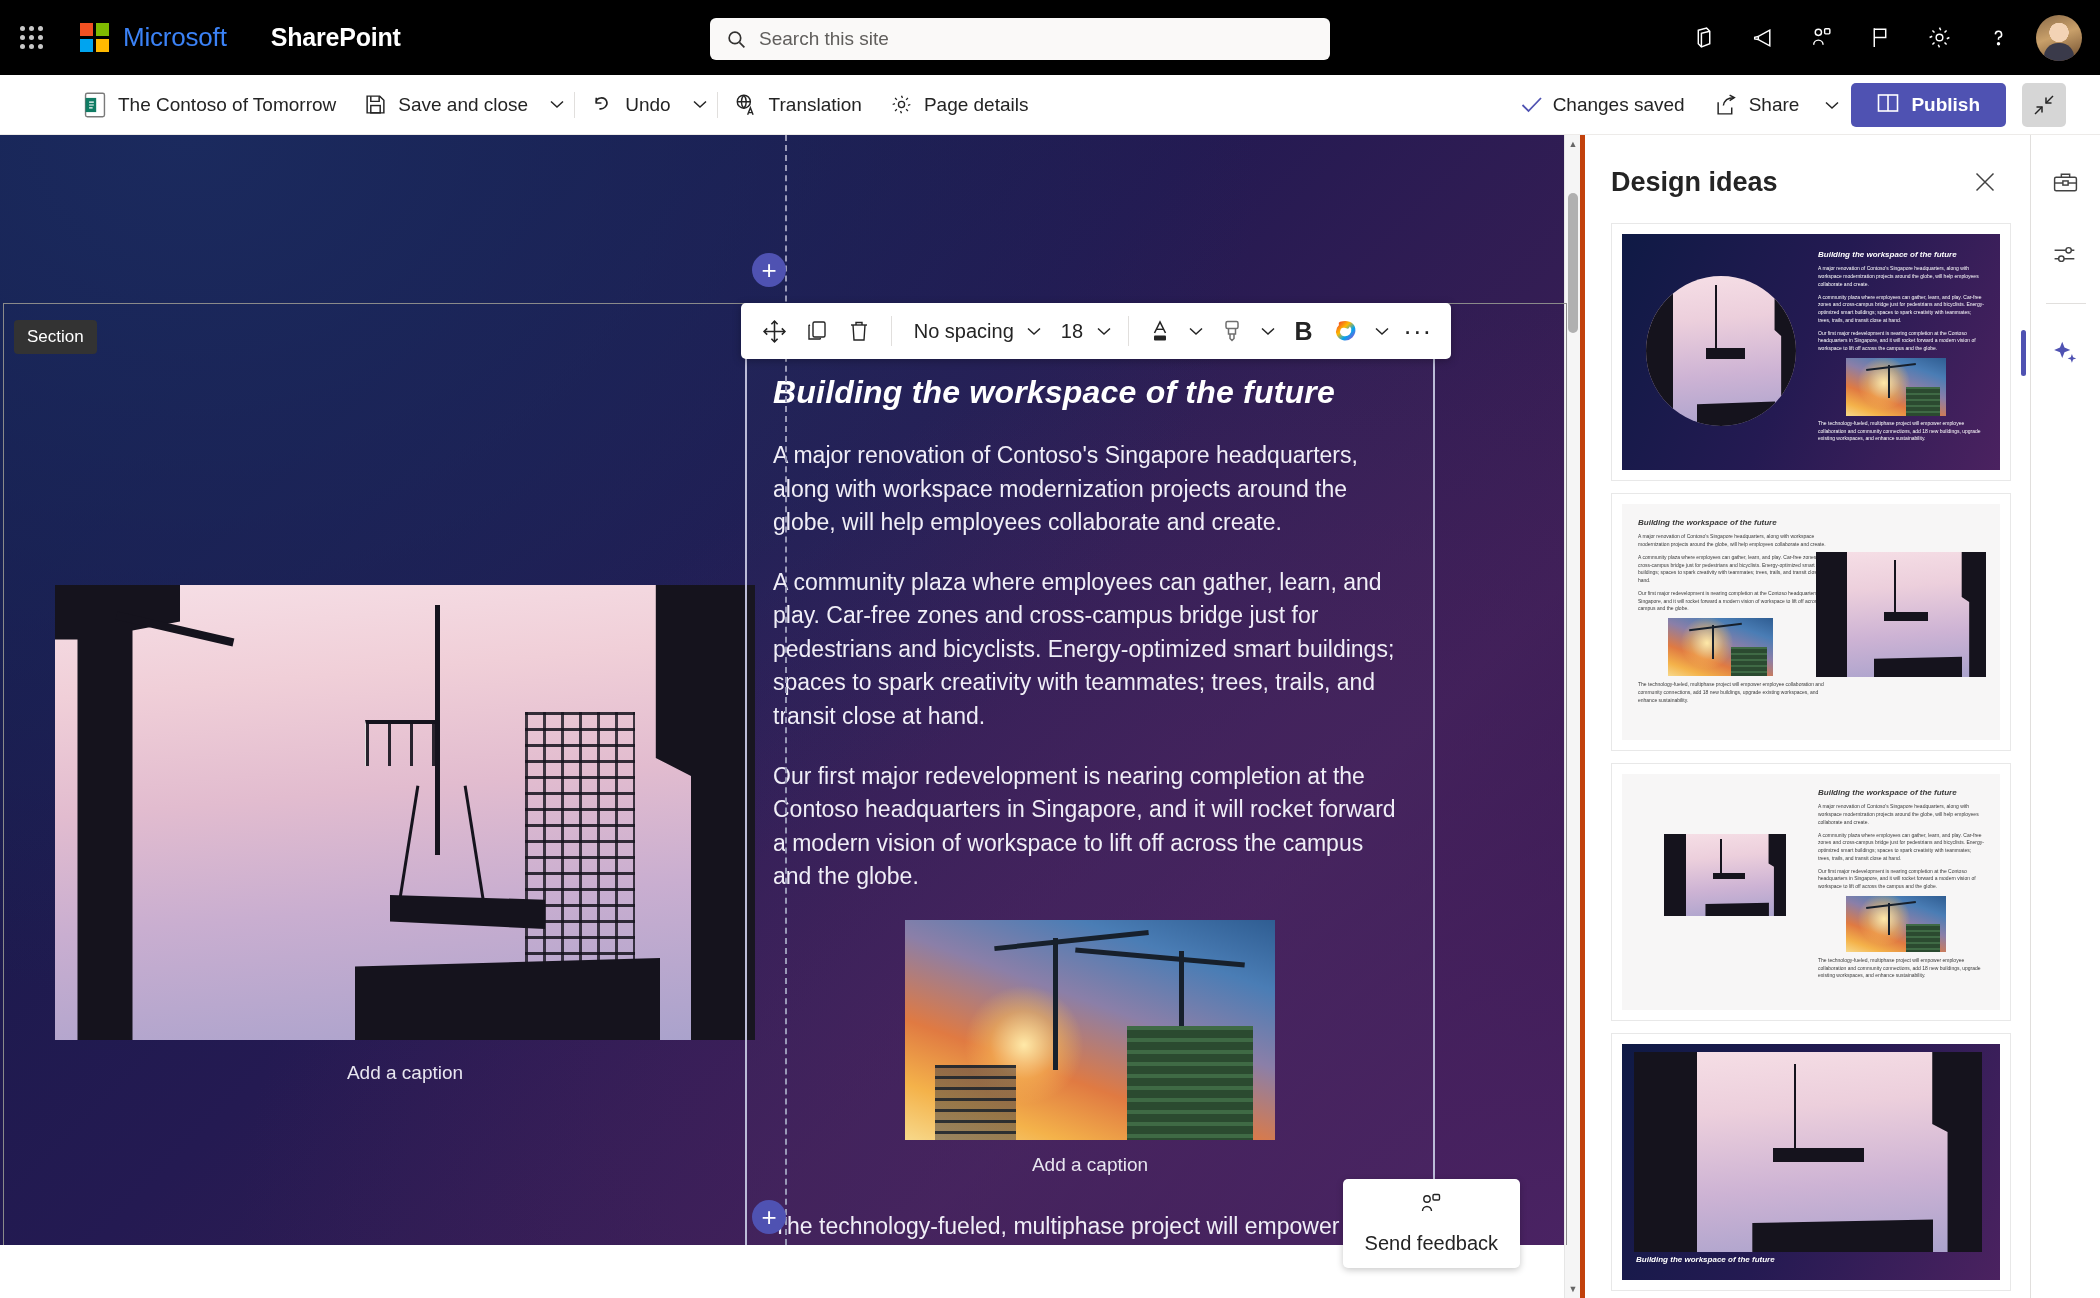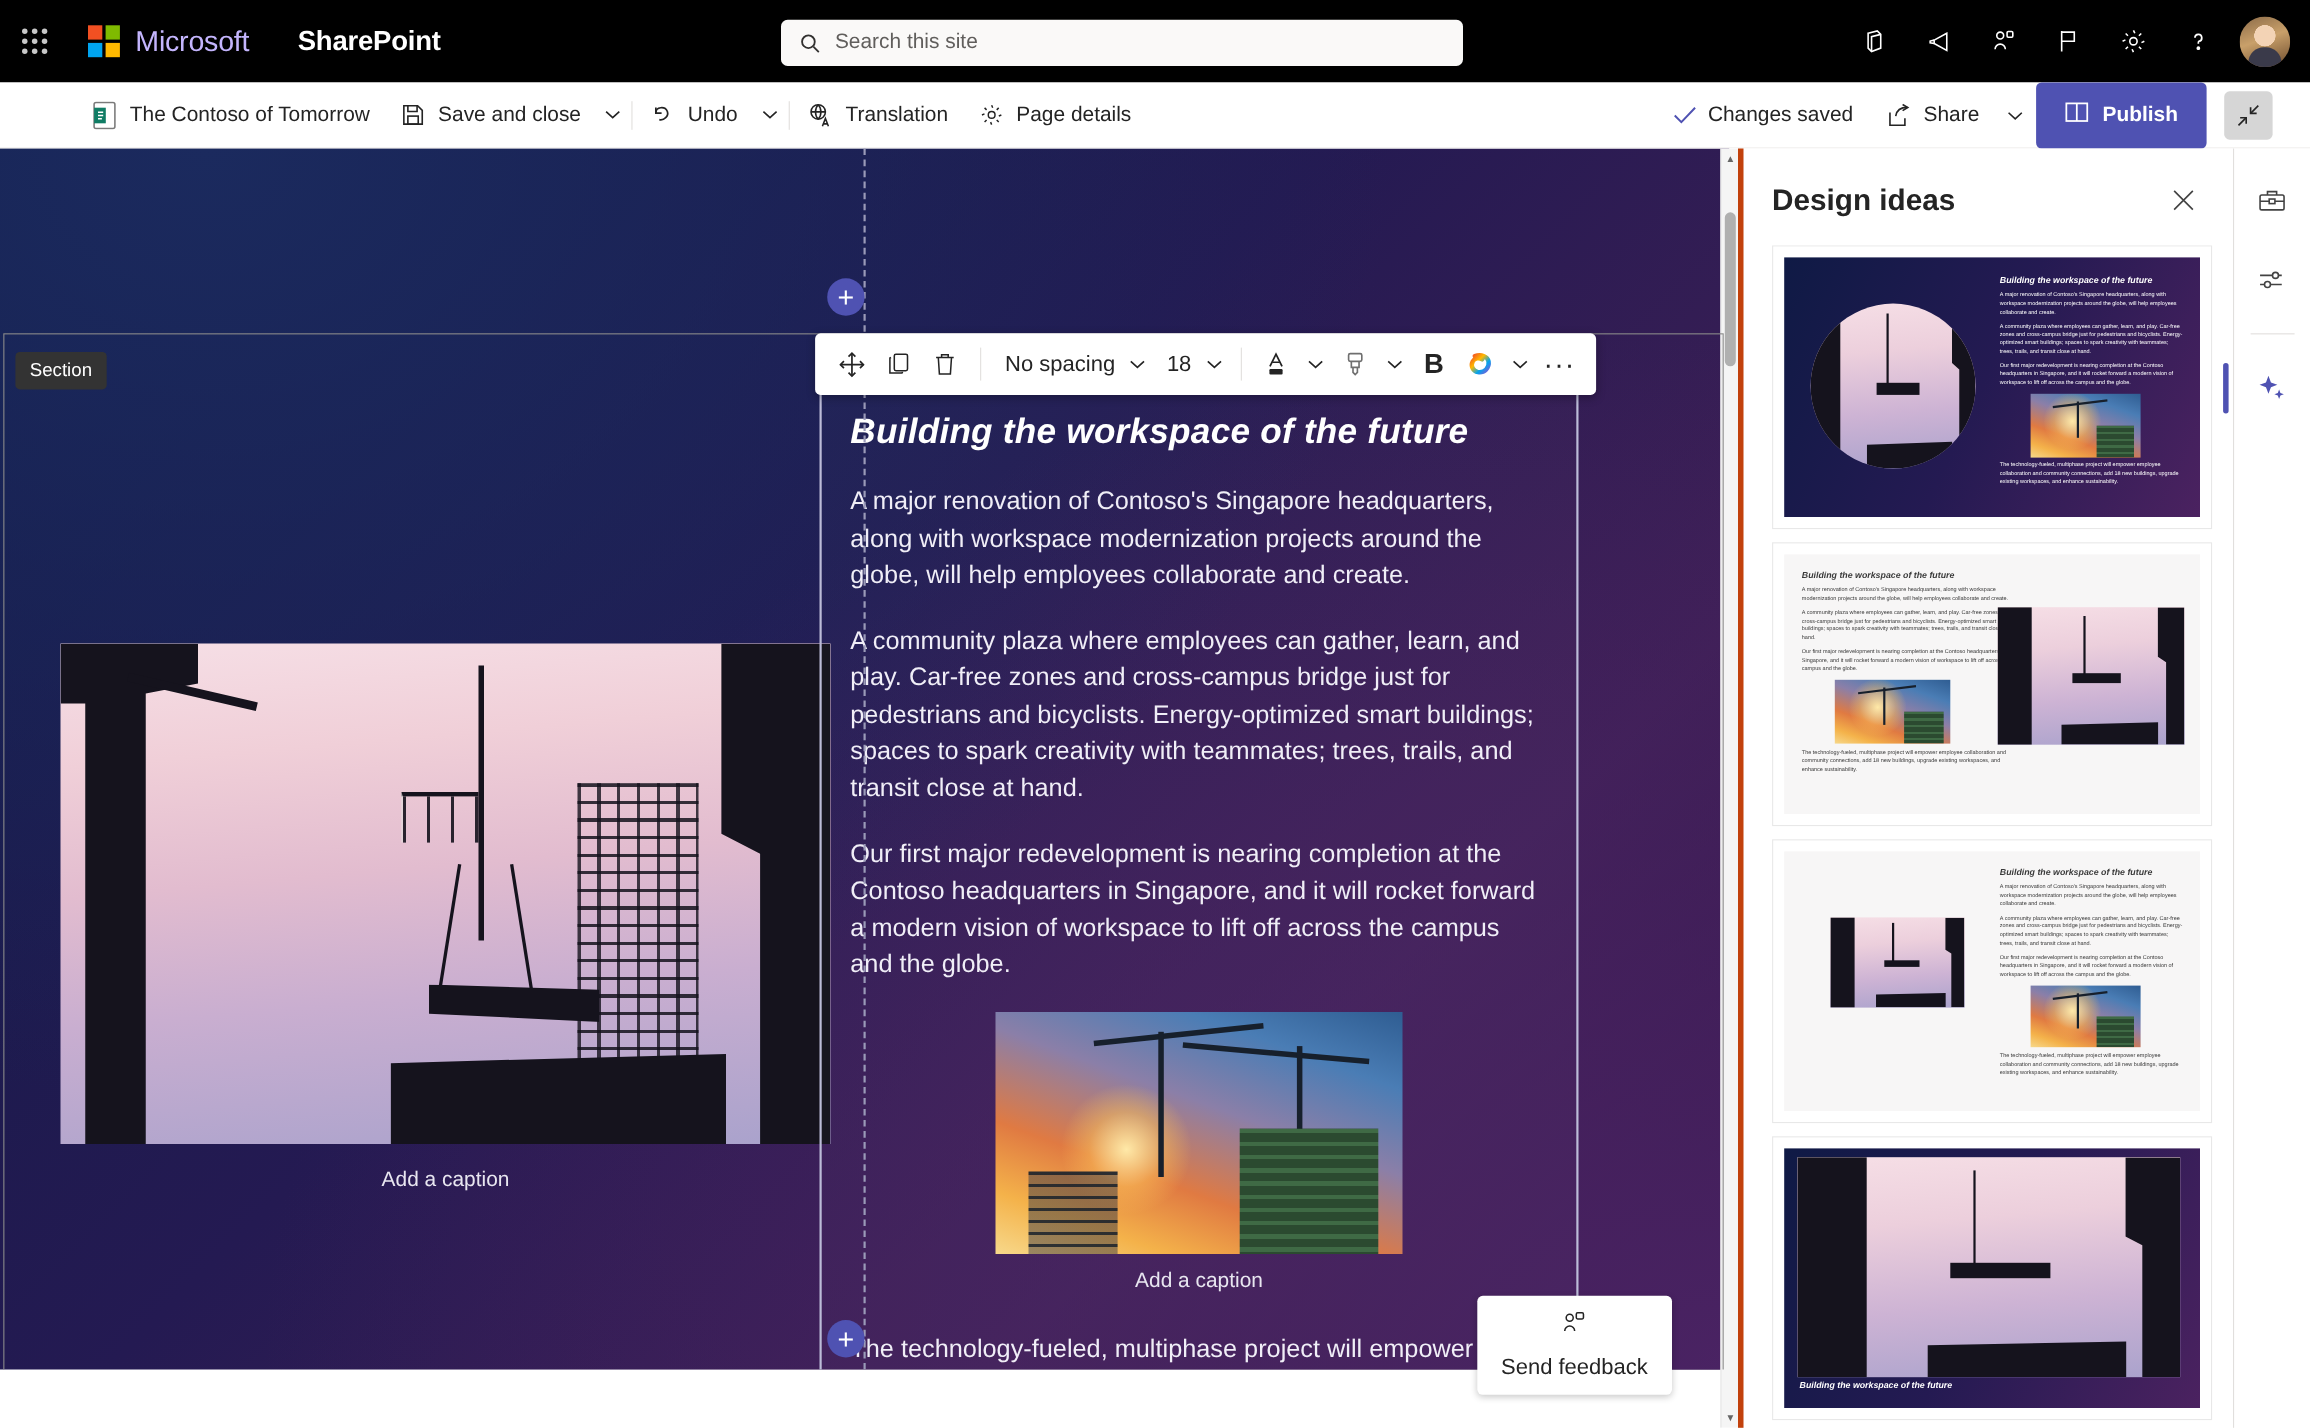--- a/index.html
+++ b/index.html
@@ -19,21 +19,21 @@
   .waffle-grid { display: grid; grid-template-columns: repeat(3, 5px);
                  grid-template-rows: repeat(3, 5px); gap: 4px; }
   .waffle-grid i { width: 5px; height: 5px; background: #c8c8c8; border-radius: 50%; display:block; }
   .ms-logo { display: grid; grid-template-columns: 13px 13px; grid-template-rows: 13px 13px;
              gap: 3px; margin-left: 18px; }
   .ms-logo i { display: block; }
   .ms-logo i:nth-child(1){ background:#f25022; }
   .ms-logo i:nth-child(2){ background:#7fba00; }
   .ms-logo i:nth-child(3){ background:#00a4ef; }
   .ms-logo i:nth-child(4){ background:#ffb900; }
-  .ms-word { color:#c4b5fd; font-size:26px; margin-left:14px; letter-spacing:-0.2px; }
+  .ms-word { color:#3b82f6; font-size:26px; margin-left:14px; letter-spacing:-0.2px; }
   .app-name { color:#fff; font-size:25px; font-weight:600; margin-left:44px; letter-spacing:-0.2px; }
 
   .search-wrap { position:absolute; left:710px; top:18px; width:620px; height:42px; }
   .search-box { width:100%; height:100%; background:#faf9f8; border-radius:6px;
                 display:flex; align-items:center; padding:12px 16px; }
   .search-box input { border:none; outline:none; background:transparent; flex:1;
                       font-size:19px; font-family:"Liberation Sans", sans-serif; color:#323130; }
   .search-box input::placeholder { color:#605e5c; }
   .s-icon { margin-right:12px; color:#323130; display:flex; }
 
@@ -56,21 +56,21 @@
               cursor:pointer; border-radius:4px; color:#242424; font-size:19px; white-space:nowrap; }
   .cmd-item .ci { margin-right:11px; display:flex; align-items:center; }
   .cmd-caret { width:30px; height:44px; display:flex; align-items:center; justify-content:center;
                cursor:pointer; border-radius:4px; }
   .vdiv { width:1px; height:26px; background:#e1dfdd; margin:0 2px; }
   .page-icon { width:22px; height:26px; margin-right:12px; position:relative; }
 
   .cmd-right { position:absolute; right:34px; top:0; height:60px; display:flex; align-items:center; gap:4px;justify-content:space-between; }
   .saved { display:flex; align-items:center; font-size:19px; color:#242424; padding:0 12px; }
   .saved .chk { color:#4f52b2; margin-right:10px; display:flex; }
-  .publish-btn { background:#4f52b2; color:#fff; border:none; height:60px; padding:0 26px;
+  .publish-btn { background:#4f52b2; color:#fff; border:none; height:44px; padding:0 26px;
                  border-radius:5px; font-size:19px; font-weight:600; cursor:pointer;
                  display:flex; align-items:center; gap:12px; font-family:"Liberation Sans", sans-serif; }
   .collapse-btn { width:44px; height:44px; background:#d6d6d6; border-radius:5px; margin-left:12px;
                   display:flex; align-items:center; justify-content:center; cursor:pointer; }
 
   
   .canvas-area { position:absolute; top:135px; left:0; width:1580px; height:1163px;
                  background:#ffffff; overflow:hidden; }
   .page-canvas { position:absolute; top:0; left:0; width:1572px; height:1110px;
      background:

